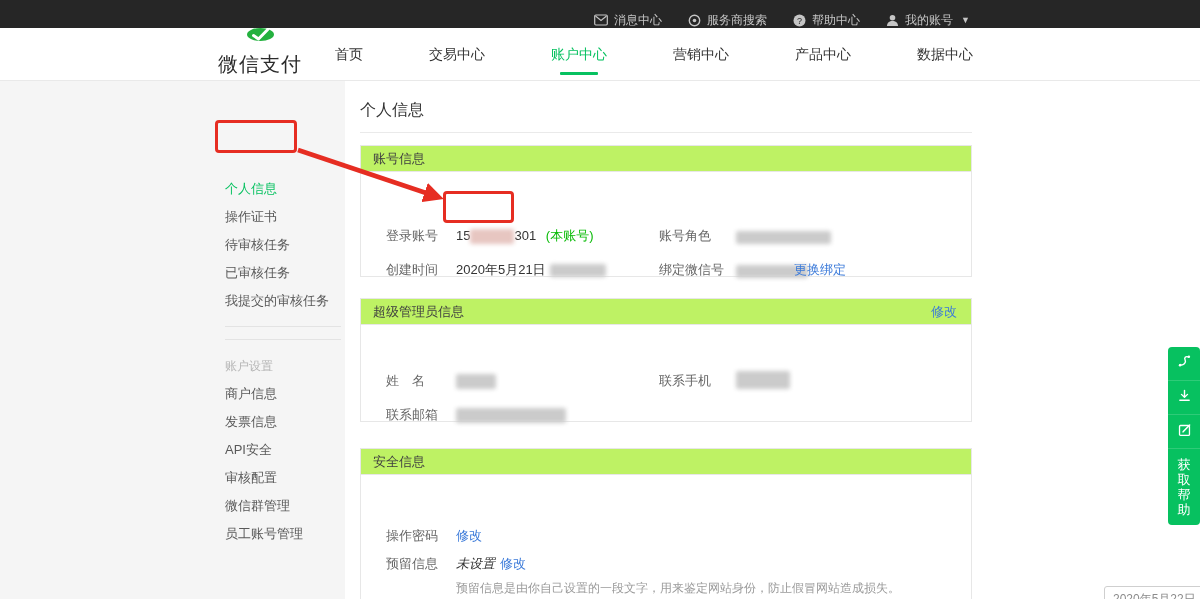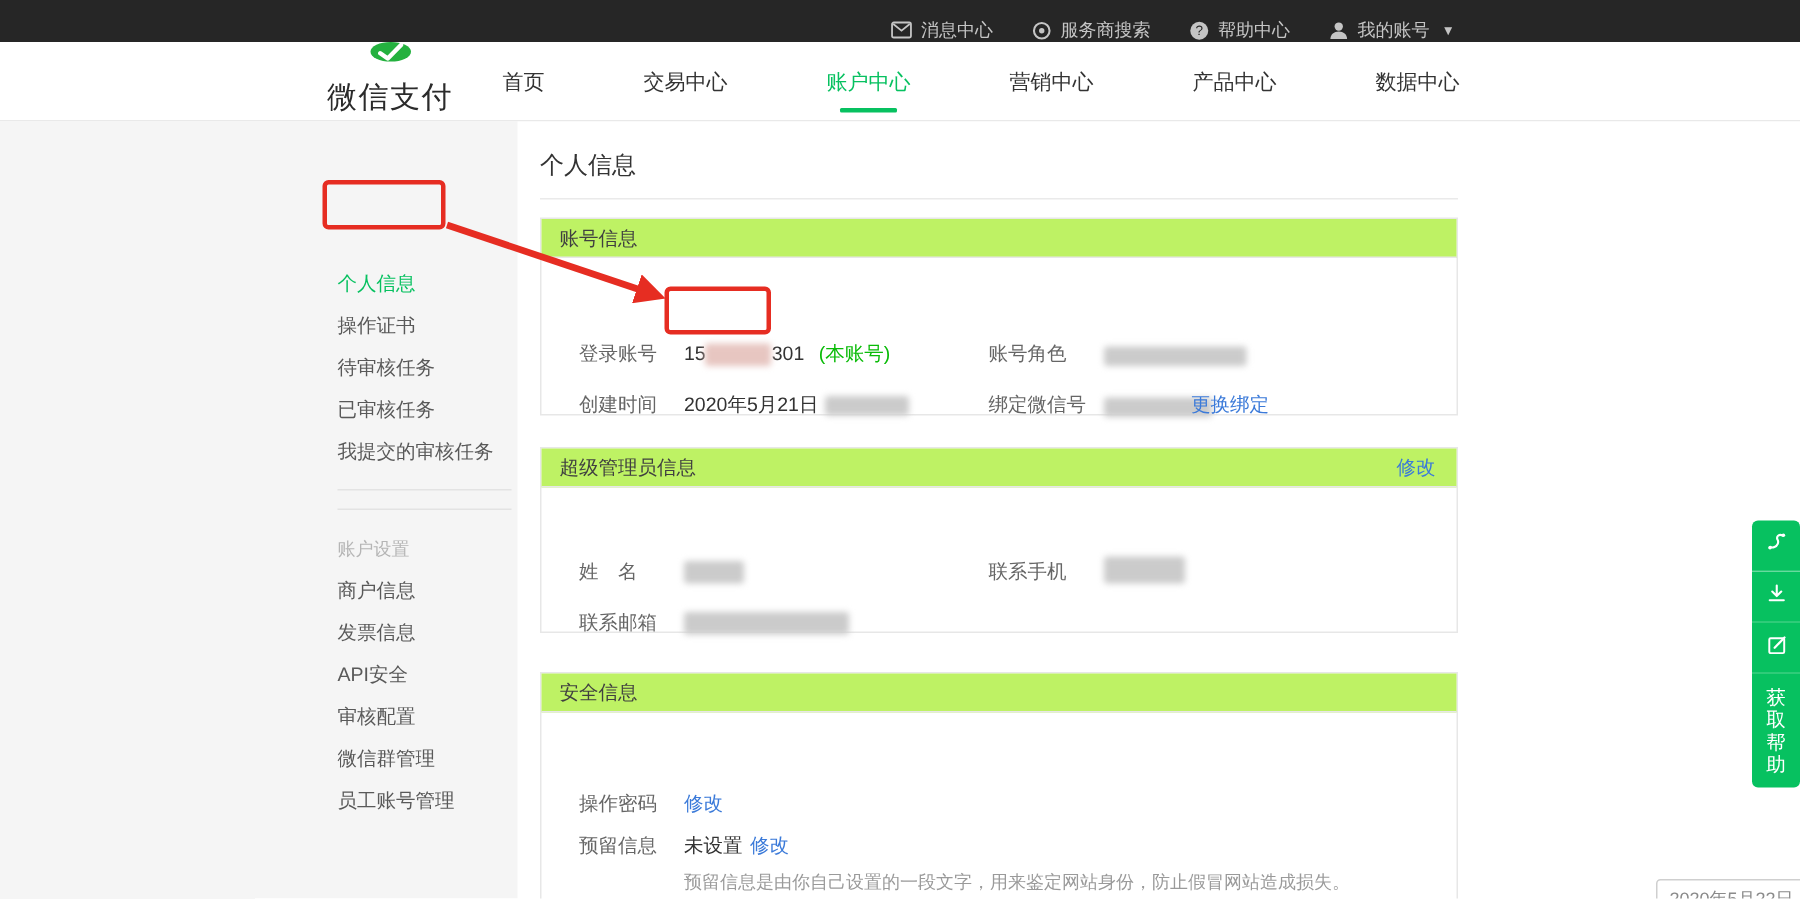--- a/index.html
+++ b/index.html
@@ -234,21 +234,21 @@
 </div>
 
 <div class="panel" style="top:448px; height:170px;">
   <div class="panel-header">
     <span>安全信息</span>
   </div>
   <div class="panel-body">
     <div class="cell lbl" style="left:25px; top:53px;">操作密码</div>
     <div class="cell link" style="left:95px; top:53px;">修改</div>
     <div class="cell lbl" style="left:25px; top:81px;">预留信息</div>
-    <div class="cell val" style="left:95px; top:81px;">未设置</div>
+    <div class="cell val" style="left:95px; top:81px;font-style:italic;">未设置</div>
     <div class="cell link" style="left:139px; top:81px;">修改</div>
     <div class="cell desc" style="left:95px; top:104px;">
       <div>预留信息是由你自己设置的一段文字，用来鉴定网站身份，防止假冒网站造成损失。</div>
       <div>配置后将在首页及充值页面显示。若未看到预留信息，表明当前访问的网站存在风险，请终止操作，并修改密码。</div>
 
     </div>
   </div>
 </div>
 
 <div class="float-bar">

